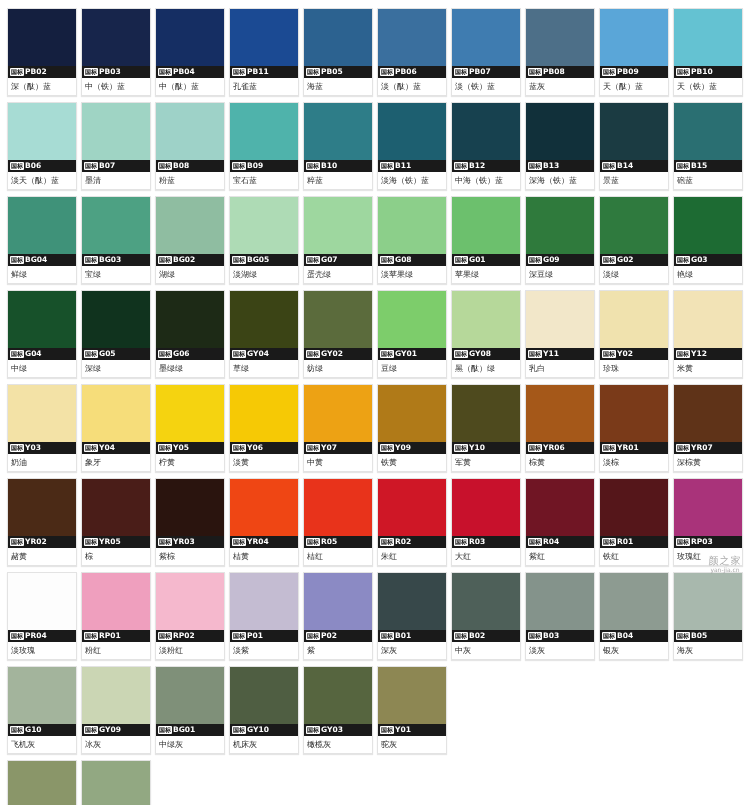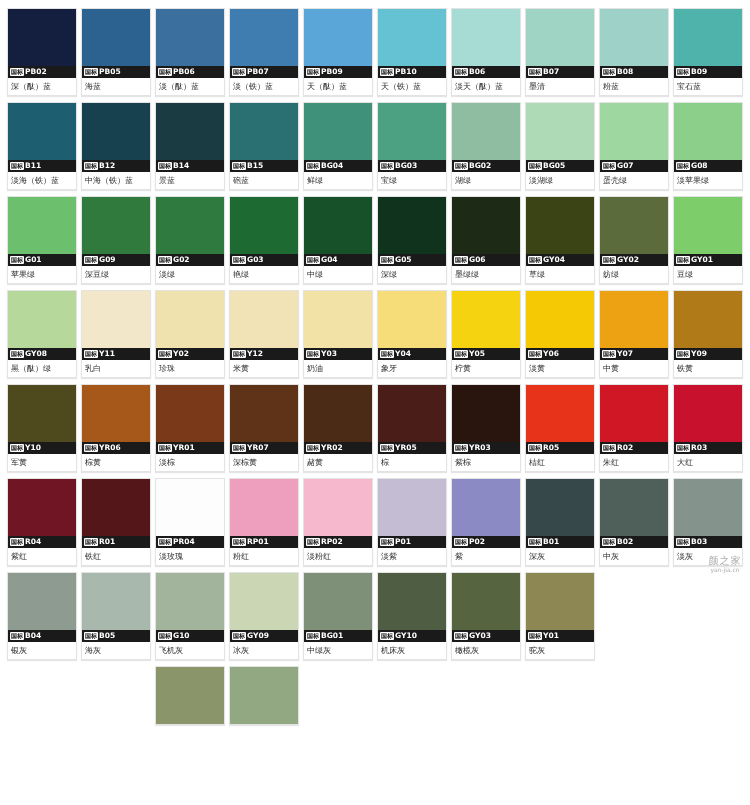--- a/index.html
+++ b/index.html
@@ -112,20 +112,44 @@
   <div class="grid" id="grid">
       <div class="card">
         <div class="chip" style="background: rgb(20, 31, 63);"></div>
         <div class="codebar">
           <span class="gb">国标</span>
           <span class="num">PB02</span>
         </div>
         <div class="namebar">深（酞）蓝</div>
       </div>
       <div class="card">
+        <div class="chip" style="background: rgb(23, 37, 75);"></div>
+        <div class="codebar">
+          <span class="gb">国标</span>
+          <span class="num">PB03</span>
+        </div>
+        <div class="namebar">中（铁）蓝</div>
+      </div>
+      <div class="card">
+        <div class="chip" style="background: rgb(21, 46, 99);"></div>
+        <div class="codebar">
+          <span class="gb">国标</span>
+          <span class="num">PB04</span>
+        </div>
+        <div class="namebar">中（酞）蓝</div>
+      </div>
+      <div class="card">
+        <div class="chip" style="background: rgb(27, 74, 147);"></div>
+        <div class="codebar">
+          <span class="gb">国标</span>
+          <span class="num">PB11</span>
+        </div>
+        <div class="namebar">孔雀蓝</div>
+      </div>
+      <div class="card">
         <div class="chip" style="background: rgb(44, 98, 144);"></div>
         <div class="codebar">
           <span class="gb">国标</span>
           <span class="num">PB05</span>
         </div>
         <div class="namebar">海蓝</div>
       </div>
       <div class="card">
         <div class="chip" style="background: rgb(58, 111, 158);"></div>
         <div class="codebar">
@@ -136,20 +160,28 @@
       </div>
       <div class="card">
         <div class="chip" style="background: rgb(63, 124, 176);"></div>
         <div class="codebar">
           <span class="gb">国标</span>
           <span class="num">PB07</span>
         </div>
         <div class="namebar">淡（铁）蓝</div>
       </div>
       <div class="card">
+        <div class="chip" style="background: rgb(77, 111, 136);"></div>
+        <div class="codebar">
+          <span class="gb">国标</span>
+          <span class="num">PB08</span>
+        </div>
+        <div class="namebar">蓝灰</div>
+      </div>
+      <div class="card">
         <div class="chip" style="background: rgb(90, 166, 216);"></div>
         <div class="codebar">
           <span class="gb">国标</span>
           <span class="num">PB09</span>
         </div>
         <div class="namebar">天（酞）蓝</div>
       </div>
       <div class="card">
         <div class="chip" style="background: rgb(100, 194, 210);"></div>
         <div class="codebar">
@@ -184,36 +216,52 @@
       </div>
       <div class="card">
         <div class="chip" style="background: rgb(79, 179, 171);"></div>
         <div class="codebar">
           <span class="gb">国标</span>
           <span class="num">B09</span>
         </div>
         <div class="namebar">宝石蓝</div>
       </div>
       <div class="card">
+        <div class="chip" style="background: rgb(46, 125, 136);"></div>
+        <div class="codebar">
+          <span class="gb">国标</span>
+          <span class="num">B10</span>
+        </div>
+        <div class="namebar">粹蓝</div>
+      </div>
+      <div class="card">
         <div class="chip" style="background: rgb(29, 95, 112);"></div>
         <div class="codebar">
           <span class="gb">国标</span>
           <span class="num">B11</span>
         </div>
         <div class="namebar">淡海（铁）蓝</div>
       </div>
       <div class="card">
         <div class="chip" style="background: rgb(23, 65, 79);"></div>
         <div class="codebar">
           <span class="gb">国标</span>
           <span class="num">B12</span>
         </div>
         <div class="namebar">中海（铁）蓝</div>
       </div>
       <div class="card">
+        <div class="chip" style="background: rgb(17, 48, 58);"></div>
+        <div class="codebar">
+          <span class="gb">国标</span>
+          <span class="num">B13</span>
+        </div>
+        <div class="namebar">深海（铁）蓝</div>
+      </div>
+      <div class="card">
         <div class="chip" style="background: rgb(27, 59, 66);"></div>
         <div class="codebar">
           <span class="gb">国标</span>
           <span class="num">B14</span>
         </div>
         <div class="namebar">景蓝</div>
       </div>
       <div class="card">
         <div class="chip" style="background: rgb(42, 111, 114);"></div>
         <div class="codebar">
@@ -480,20 +528,28 @@
       </div>
       <div class="card">
         <div class="chip" style="background: rgb(42, 20, 14);"></div>
         <div class="codebar">
           <span class="gb">国标</span>
           <span class="num">YR03</span>
         </div>
         <div class="namebar">紫棕</div>
       </div>
       <div class="card">
+        <div class="chip" style="background: rgb(239, 70, 20);"></div>
+        <div class="codebar">
+          <span class="gb">国标</span>
+          <span class="num">YR04</span>
+        </div>
+        <div class="namebar">桔黄</div>
+      </div>
+      <div class="card">
         <div class="chip" style="background: rgb(232, 51, 27);"></div>
         <div class="codebar">
           <span class="gb">国标</span>
           <span class="num">R05</span>
         </div>
         <div class="namebar">桔红</div>
       </div>
       <div class="card">
         <div class="chip" style="background: rgb(207, 23, 38);"></div>
         <div class="codebar">
@@ -518,20 +574,28 @@
         </div>
         <div class="namebar">紫红</div>
       </div>
       <div class="card">
         <div class="chip" style="background: rgb(85, 22, 26);"></div>
         <div class="codebar">
           <span class="gb">国标</span>
           <span class="num">R01</span>
         </div>
         <div class="namebar">铁红</div>
+      </div>
+      <div class="card">
+        <div class="chip" style="background: rgb(169, 51, 122);"></div>
+        <div class="codebar">
+          <span class="gb">国标</span>
+          <span class="num">RP03</span>
+        </div>
+        <div class="namebar">玫瑰红</div>
       </div>
       <div class="card">
         <div class="chip" style="background: rgb(253, 253, 253);"></div>
         <div class="codebar">
           <span class="gb">国标</span>
           <span class="num">PR04</span>
         </div>
         <div class="namebar">淡玫瑰</div>
       </div>
       <div class="card">

